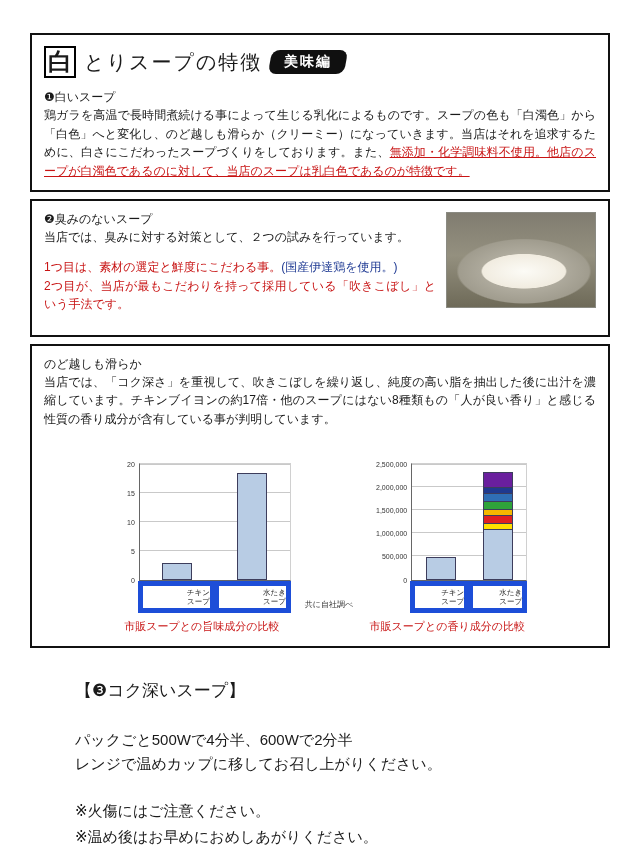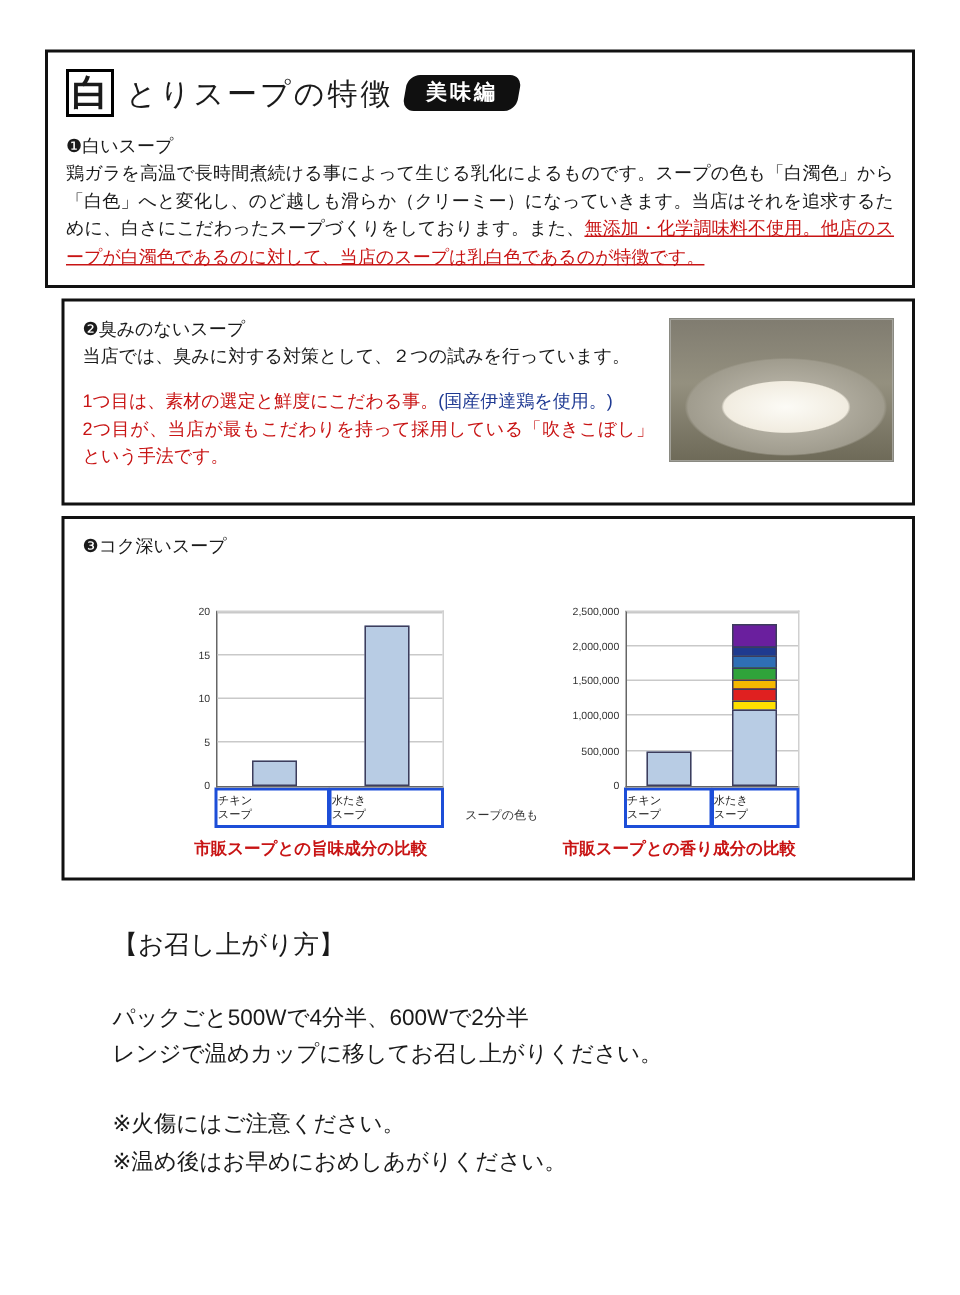--- a/index.html
+++ b/index.html
@@ -13,21 +13,21 @@
     width:640px;height:863px;position:relative;overflow:hidden;
     font-family:"Liberation Sans","DejaVu Sans",sans-serif;
     color:var(--ink);
   }
   .page{padding:33px 30px 0 30px;}
   .panel{
     border:2px solid #111;
     padding:9px 12px 10px 12px;
     background:#fff;
   }
-  .panel + .panel{margin-top:7px;margin-left:11px;}
+  .panel + .panel{margin-top:7px;}
 
   
   .hdr{display:flex;align-items:center;gap:8px;margin:2px 0 10px 0;}
   .logo-box{
     width:32px;height:32px;border:2px solid #000;background:#fff;
     display:flex;align-items:center;justify-content:center;
     font-family:"DejaVu Serif","Liberation Serif",serif;
     font-weight:bold;font-size:24px;line-height:1;
   }
   .hdr-title{font-size:20px;font-weight:normal;letter-spacing:2px;}
@@ -74,24 +74,24 @@
   }
   .plot.w1{width:152px;}
   .plot.w2{width:116px;}
   .gridline{position:absolute;left:0;right:0;height:1px;background:#c9c9c9;}
   .bars{position:absolute;left:0;right:0;top:0;bottom:0;display:flex;justify-content:space-around;align-items:flex-end;}
   .bar-col{display:flex;flex-direction:column-reverse;width:30px;}
   .seg{border:1px solid #3d3d5c;margin-top:-1px;}
   .xlabels{display:flex;width:100%;padding-left:26px;}
   .xlabels.wide{padding-left:44px;}
   .xcell{
-    flex:1;border:2px solid #1d4ed8;margin-left:-1px;text-align:left;
+    flex:1;border:5px solid #1d4ed8;margin-left:-1px;text-align:right;
     font-size:7.5px;line-height:1.25;padding:2px 0;color:#222;
   }
-  .chart-caption{margin-top:6px;font-size:11px;font-weight:bold;color:var(--red);}
+  .chart-caption{margin-top:6px;font-size:11px;font-weight:normal;color:var(--red);}
   .charts-footnote{font-size:8px;color:#333;padding-bottom:24px;}
 
   
   .serving{margin:32px 0 0 45px;}
   .serving-head{font-size:17px;line-height:1.3;}
   .serving-body{margin-top:26px;font-size:15px;line-height:1.6;}
   .serving-notes{margin-top:22px;font-size:15px;line-height:1.7;}
 </style>
 </head>
 <body>
@@ -122,21 +122,22 @@
         <div class="gap-line"></div>
         <div class="body-txt"><span class="red">1つ目は、素材の選定と鮮度にこだわる事。</span><span class="blue">(国産伊達鶏を使用。)</span></div>
         <div class="body-txt red">2つ目が、当店が最もこだわりを持って採用している「吹きこぼし」という手法です。</div>
       </div>
       <div class="pot-photo"></div>
     </div>
     <div class="gap-line"></div>
   </div>
 
   <div class="panel">
-    <div class="sec-head">❸コク深いスープ</div>
+    <div class="sec-head">のど越しも滑らか</div>
+    <div class="body-txt">当店では、「コク深さ」を重視して、吹きこぼしを繰り返し、純度の高い脂を抽出した後に出汁を濃縮しています。チキンブイヨンの約17倍・他のスープにはない8種類もの「人が良い香り」と感じる性質の香り成分が含有している事が判明しています。</div>
 
     <div class="charts">
 
       <div class="chart">
         <div class="chart-body">
           <div class="yaxis">
               <div class="ytick" style="bottom: -3px;">0</div>
               <div class="ytick" style="bottom: 26px;">5</div>
               <div class="ytick" style="bottom: 55px;">10</div>
               <div class="ytick" style="bottom: 84px;">15</div>
@@ -163,21 +164,21 @@
               <div>スープ</div>
             </div>
             <div class="xcell">
               <div>水たき</div>
               <div>スープ</div>
             </div>
           </div>
         <div class="chart-caption">市販スープとの旨味成分の比較</div>
       </div>
 
-      <div class="charts-footnote">スープの色も</div>
+      <div class="charts-footnote">共に自社調べ</div>
 
       <div class="chart">
         <div class="chart-body">
           <div class="yaxis wide">
               <div class="ytick" style="bottom: -3px;">0</div>
               <div class="ytick" style="bottom: 20.2px;">500,000</div>
               <div class="ytick" style="bottom: 43.4px;">1,000,000</div>
               <div class="ytick" style="bottom: 66.6px;">1,500,000</div>
               <div class="ytick" style="bottom: 89.8px;">2,000,000</div>
               <div class="ytick" style="bottom: 113px;">2,500,000</div>
@@ -215,21 +216,21 @@
               <div>スープ</div>
             </div>
           </div>
         <div class="chart-caption">市販スープとの香り成分の比較</div>
       </div>
 
     </div>
   </div>
 
   <div class="serving">
-    <div class="serving-head">【お召し上がり方】</div>
+    <div class="serving-head">【❸コク深いスープ】</div>
     <div class="serving-body">
       <div>パックごと500Wで4分半、600Wで2分半</div>
       <div>レンジで温めカップに移してお召し上がりください。</div>
     </div>
     <div class="serving-notes">
       <div>※火傷にはご注意ください。</div>
       <div>※温め後はお早めにおめしあがりください。</div>
     </div>
   </div>
 

